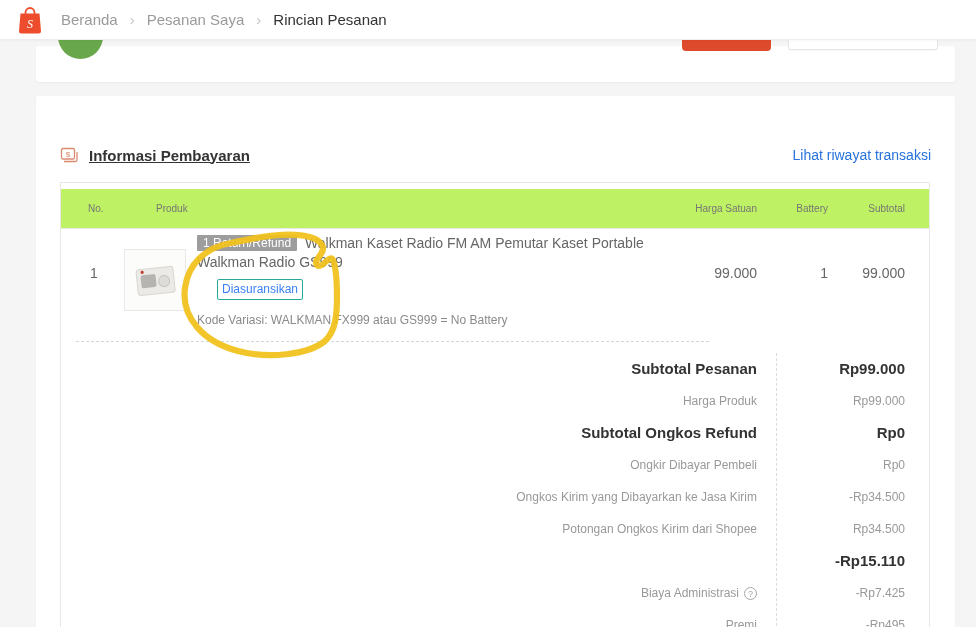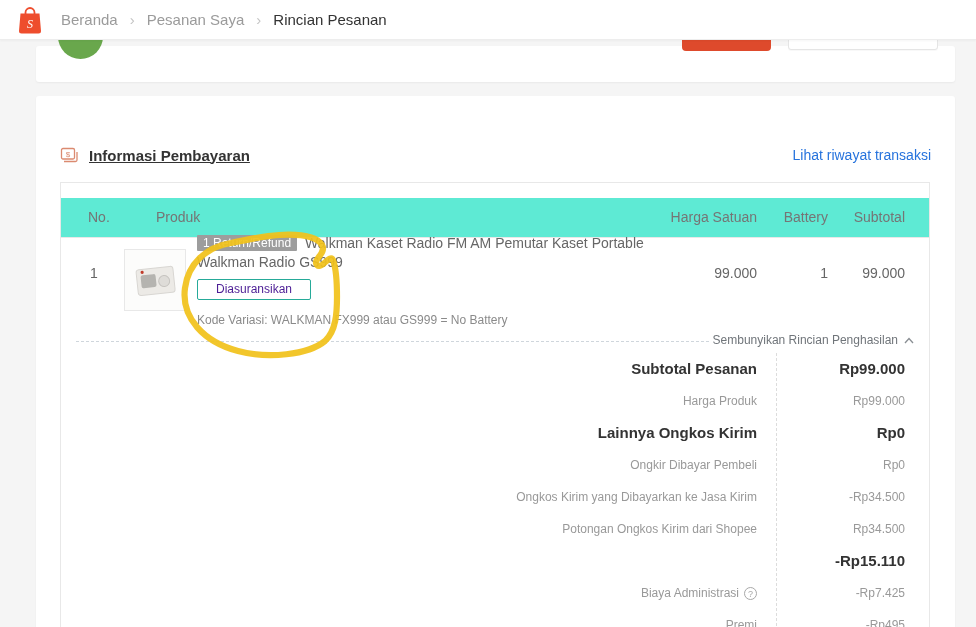--- a/index.html
+++ b/index.html
@@ -32,39 +32,39 @@
 
   
   .section-head { position:absolute; left:24px; top:49px; width:871px; height:20px; display:flex; align-items:center; }
   .pay-icon { width:18px; height:16px; margin-right:11px; }
   .section-title { font-size:15px; font-weight:bold; color:#333;text-decoration:underline; }
   .head-link { margin-left:auto; font-size:14px; color:#2673dd; cursor:pointer; }
 
   
   .ptable { position:absolute; left:24px; top:86px; width:870px; height:474px;
             border:1px solid #e8e8e8; border-bottom:none; }
-  .thead { position:absolute; left:0; top:15px; right:0; height:40px; background:#5eead4;
-           border-bottom:1px solid #e8e8e8; font-size:14px; color:#757575; line-height:39px; }
+  .thead { position:absolute; left:0; top:6px; right:0; height:40px; background:#bef264;
+           border-bottom:1px solid #e8e8e8; font-size:10px; color:#757575; line-height:39px; }
   .th-no { position:absolute; left:27px; }
   .th-produk { position:absolute; left:63px;margin-left:32px; }
   .th-right { position:absolute; text-align:left; }
   .th-harga { right:172px; }
   .th-jumlah { right:101px; }
   .th-subtotal { right:24px; }
 
   
   .row-no { position:absolute; left:29px; top:82px; font-size:14px; color:#666; }
   .thumb { position:absolute; left:63px; top:66px; width:62px; height:62px; border:1px solid #e8e8e8;
            background:#fcfcfb; display:flex; align-items:center; justify-content:center; }
   .prod-details { position:absolute; left:136px; top:51px; width:458px; }
   .titleline { font-size:14px; color:#666; line-height:19px; }
   .rr-badge { display:inline-block; background:#9d9d9d; color:#fff; font-size:12px; line-height:16px;
               padding:0 6px; border-radius:1px; margin-right:8px; vertical-align:1px; }
-  .insured { display:inline-block; margin-top:7px; border:1px solid #26aa99; color:#4c1d95;
-             font-size:12px; line-height:17px; padding:1px 18px; border-radius:2px; background:#fff; }
+  .insured { display:inline-block; margin-top:7px; border:1px solid #26aa99; color:#3b82f6;
+             font-size:12px; line-height:17px; padding:1px 4px; border-radius:2px; background:#fff;margin-left:20px; }
   .variation { margin-top:13px; font-size:12px; color:#8a8a8a; }
   .cell-right { position:absolute; top:82px; font-size:14px; color:#666; text-align:right; }
   .c-harga { right:172px; }
   .c-jumlah { right:101px; }
   .c-subtotal { right:24px; }
 
   
   .dash-sep { position:absolute; left:15px; top:158px; width:633px; border-top:1px dashed #cfd6dc; }
   .toggle { position:absolute; top:150px; right:15px; font-size:12px; color:#70757a;
             display:flex; align-items:center; cursor:pointer; }
@@ -150,40 +150,34 @@
         </div>
         <div><span class="insured">Diasuransikan</span></div>
         <div class="variation">Kode Variasi: WALKMAN FX999 atau GS999 = No Battery</div>
       </div>
 
       <div class="cell-right c-harga">99.000</div>
       <div class="cell-right c-jumlah">1</div>
       <div class="cell-right c-subtotal">99.000</div>
 
       <div class="dash-sep"></div>
-      <div class="toggle">
-        <span>Sembunyikan Rincian Penghasilan</span>
-        <svg class="chev" viewBox="0 0 10 7">
-          <polyline points="1,6 5,1.5 9,6" fill="none" stroke="#8a8f94" stroke-width="1.3"></polyline>
-        </svg>
-      </div>
 
       <div class="vdash"></div>
       <div class="summary">
 
         <div class="srow em">
           <span class="lbl">Subtotal Pesanan</span>
           <span class="val">Rp99.000</span>
         </div>
         <div class="srow">
           <span class="lbl">Harga Produk</span>
           <span class="val">Rp99.000</span>
         </div>
         <div class="srow em">
-          <span class="lbl">Lainnya Ongkos Kirim</span>
+          <span class="lbl">Subtotal Ongkos Refund</span>
           <span class="val">Rp0</span>
         </div>
         <div class="srow">
           <span class="lbl">Ongkir Dibayar Pembeli</span>
           <span class="val">Rp0</span>
         </div>
         <div class="srow">
           <span class="lbl">Ongkos Kirim yang Dibayarkan ke Jasa Kirim</span>
           <span class="val">-Rp34.500</span>
         </div>

